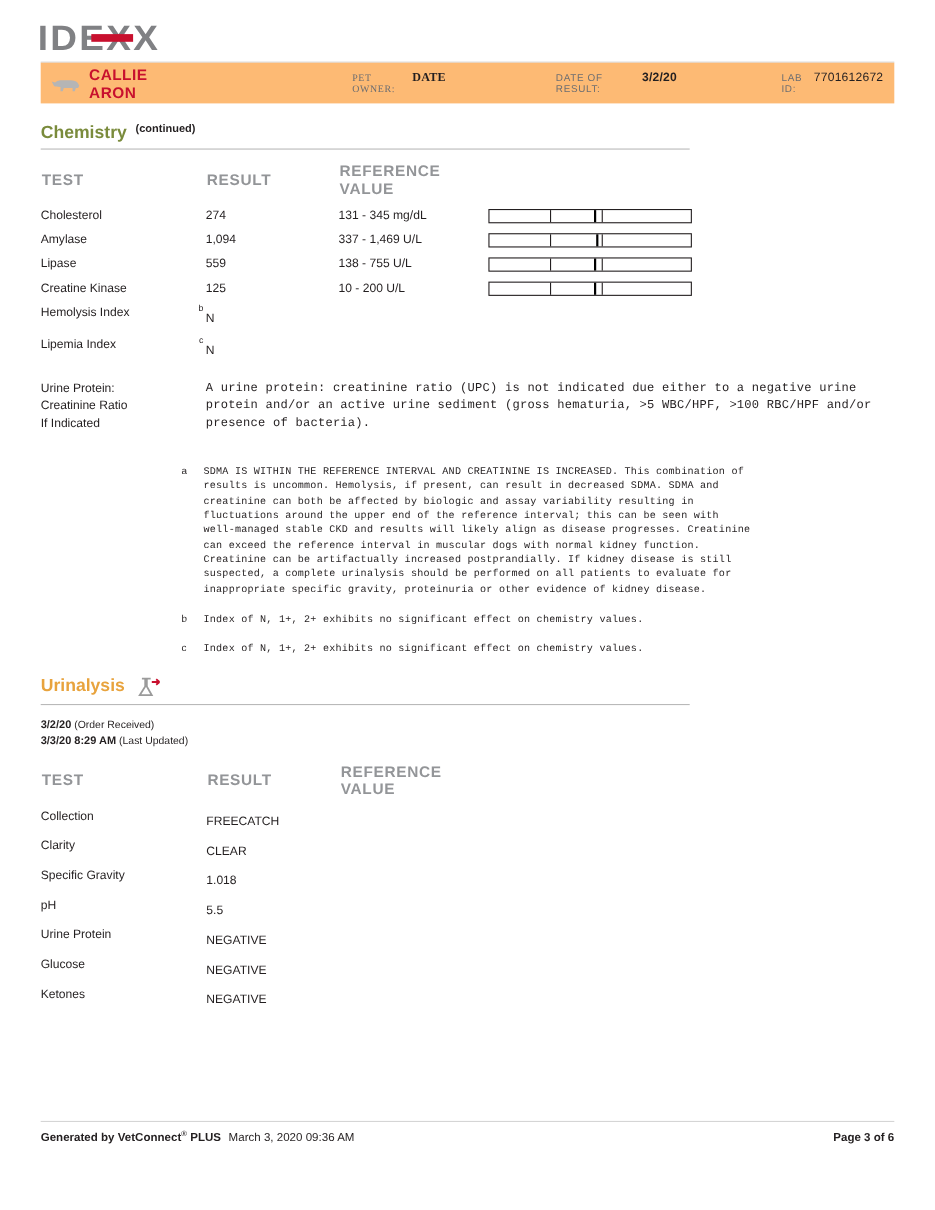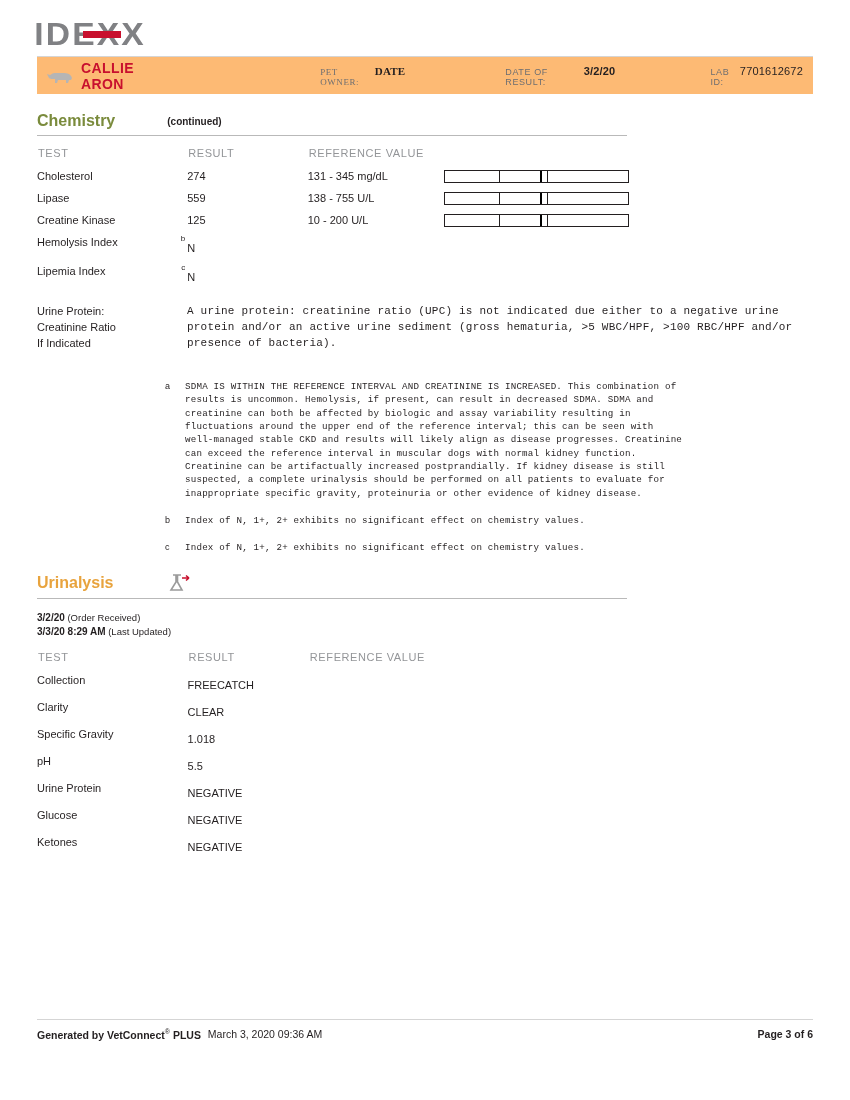--- a/index.html
+++ b/index.html
@@ -93,22 +93,21 @@
   .band-value.normal { font-weight: normal; }
   .band-group { display: flex; align-items: baseline; }
   .sp-owner { margin-left: 150px; font-family: Liberation Serif, serif; }
   .sp-date { margin-left: 100px; }
   .sp-lab { margin-left: 95px; }
 
   
   .section-head {
     margin-top: 18px;
     display: flex;
-    align-items: center;
-    gap: 44px;
+    align-items: flex-start;
   }
   .section-title {
     font-size: 16px;
     font-weight: bold;
     color: #7a8b3c;
   }
   .section-title.urinalysis { color: #e8a33d; }
   .section-cont {
     font-size: 10px;
     font-weight: bold;
@@ -129,22 +128,22 @@
   }
 
   
   table.results {
     width: 775px;
     border-collapse: collapse;
     margin-top: 10px;
   }
   table.results th {
     text-align: left;
-    font-size: 11px;
-    font-weight: normal;
+    font-size: 14px;
+    font-weight: bold;
     color: #939598;
     letter-spacing: 0.6px;
     padding-bottom: 8px;
   }
   .col-test  { width: 150px; }
   .col-res   { width: 120px; }
   .col-ref   { width: 135px; }
   .col-graph { width: 370px; }
 
   table.results td {
@@ -306,20 +305,32 @@
     <tbody id="chem-body">
         <tr>
           <td class="test-cell">Cholesterol</td>
           <td class="res-cell">274</td>
           <td class="ref-cell">131 - 345 mg/dL</td>
           <td>
             <div class="rangebar">
               <div class="seg" style="left: 30%;"></div>
               <div class="seg" style="left: 56%;"></div>
               <div class="marker" style="left: 52%;"></div>
+            </div>
+          </td>
+        </tr>
+        <tr>
+          <td class="test-cell">Amylase</td>
+          <td class="res-cell">1,094</td>
+          <td class="ref-cell">337 - 1,469 U/L</td>
+          <td>
+            <div class="rangebar">
+              <div class="seg" style="left: 30%;"></div>
+              <div class="seg" style="left: 56%;"></div>
+              <div class="marker" style="left: 53%;"></div>
             </div>
           </td>
         </tr>
         <tr>
           <td class="test-cell">Lipase</td>
           <td class="res-cell">559</td>
           <td class="ref-cell">138 - 755 U/L</td>
           <td>
             <div class="rangebar">
               <div class="seg" style="left: 30%;"></div>

